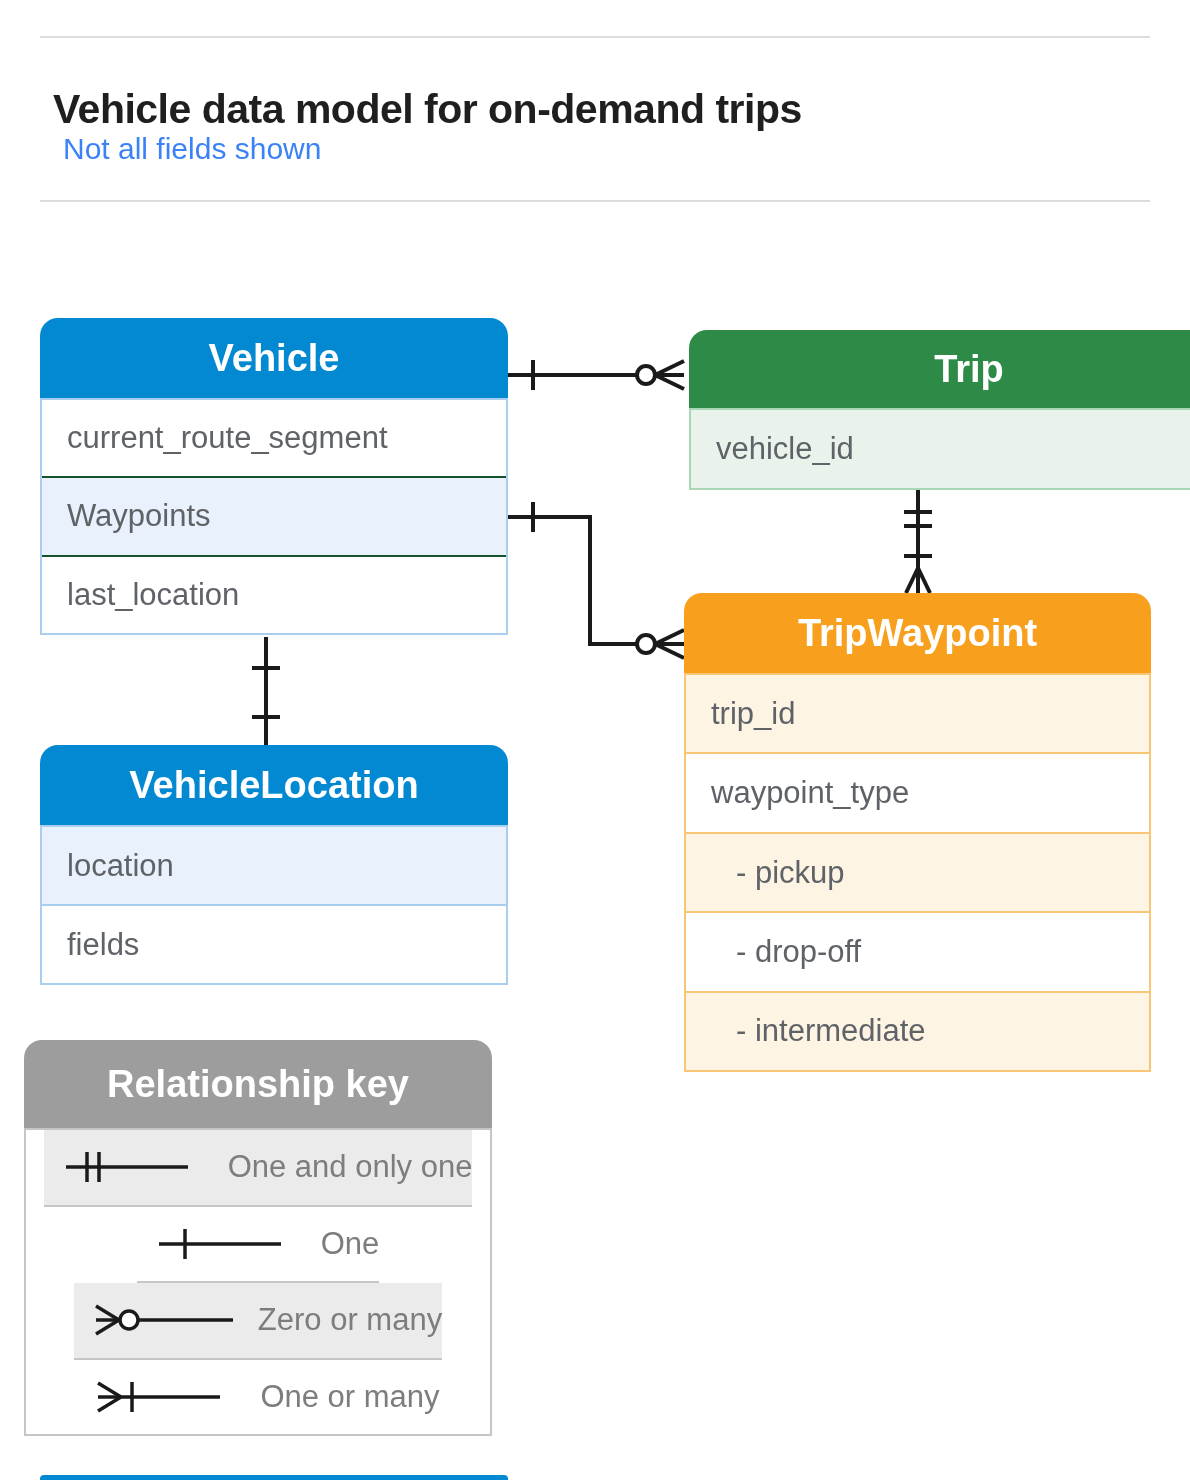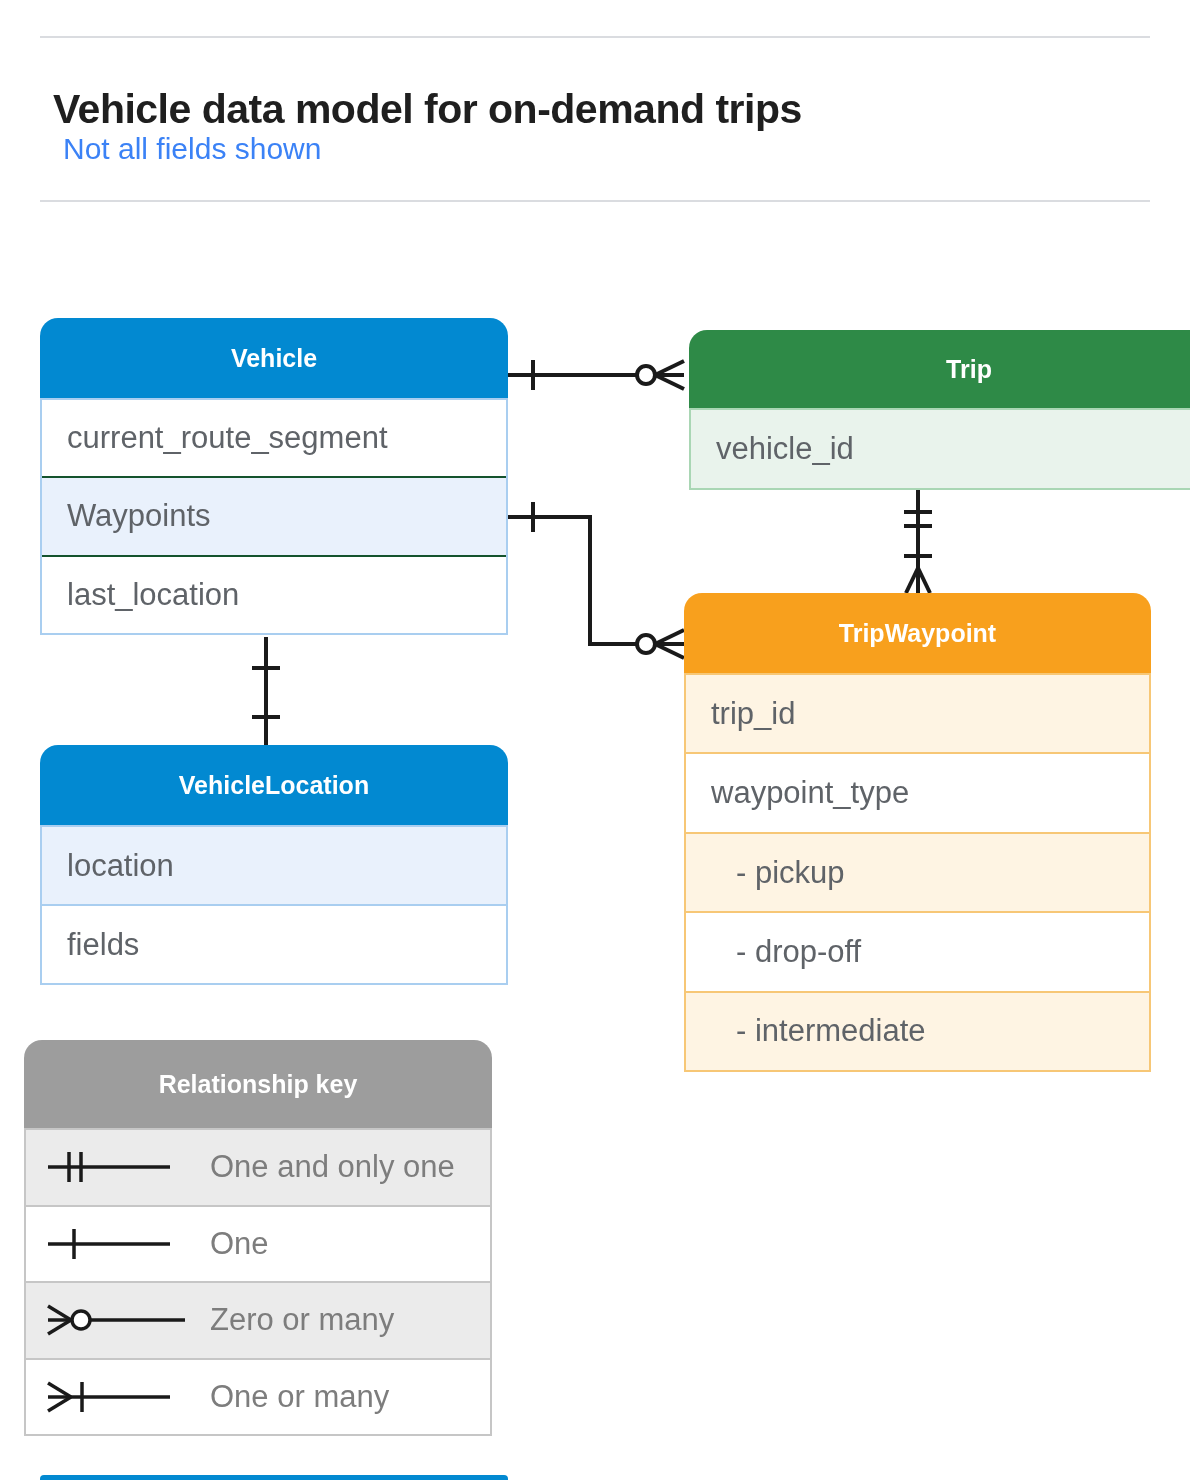--- a/index.html
+++ b/index.html
@@ -8,21 +8,21 @@
   .canvas { position:relative; width:1190px; height:1480px; background:#fff; overflow:hidden; }
 
   .rule { position:absolute; left:40px; width:1110px; height:2px; background:#DADCE0; }
   .rule-top { top:36px; }
   .rule-2 { top:200px; }
 
   .page-title { position:absolute; left:53px; top:74px; font-size:41px; font-weight:700; color:#1F1F1F; letter-spacing:-0.5px;margin-top:12px; }
   .page-subtitle { position:absolute; left:63px; top:132px; font-size:30px; color:#3b82f6; }
 
   .entity { position:absolute; }
-  .ehead { width:100%; color:#fff; font-weight:700; font-size:25px; text-align:center; border-radius:18px 18px 0 0; display:flex; align-items:center; justify-content:center; }
+  .ehead { width:100%; color:#fff; font-weight:700; font-size:38px; text-align:center; border-radius:18px 18px 0 0; display:flex; align-items:center; justify-content:center; }
   .ebody { display:flex; flex-direction:column; border-style:solid; border-width:2px; background:#fff; }
   .erow { flex:1; display:flex; align-items:center; padding-left:25px; font-size:31px; color:#5F6368; background:#fff; }
   .erow.sub { padding-left:50px; }
 
   
   .vehicle { left:40px; top:318px; width:468px; }
   .vehicle .ehead { height:80px; background:#0289D1; }
   .vehicle .ebody { height:237px; border-color:#A9CEF0; }
   .vehicle .erow { border-bottom:2px solid #14532d; }
   .vehicle .erow:last-child { border-bottom:none; }
@@ -47,21 +47,21 @@
   .vehiclelocation .erow:last-child { border-bottom:none; }
 
   .bg-blue   { background:#E9F1FC !important; }
   .bg-green  { background:#E9F3EC !important; }
   .bg-cream  { background:#FEF4E3 !important; }
   .bg-gray   { background:#EBEBEB !important; }
 
   
   .keytable { left:24px; top:1040px; width:468px; }
   .keytable .ehead { height:88px; background:#9D9D9D; }
-  .keytable .ebody { height:308px; border-color:#C6C6C6; }
+  .keytable .ebody { height:308px; border-color:#C6C6C6;align-items:center; }
   .krow { flex:1; display:flex; align-items:center; background:#fff; border-bottom:2px solid #C6C6C6; }
   .krow:last-child { border-bottom:none; }
   .krow svg { margin-left:14px; flex:none; }
   .klabel { margin-left:10px; font-size:31px; color:#7D7D7D; }
 
   .connectors { position:absolute; left:0; top:0; width:1190px; height:1480px; pointer-events:none; }
   .connectors line, .connectors polyline { stroke:#1A1A1A; stroke-width:4; fill:none; }
   .connectors circle { stroke:#1A1A1A; stroke-width:4; fill:#fff; }
   .ksym line { stroke:#1A1A1A; stroke-width:3.5; fill:none; }
   .ksym circle { stroke:#1A1A1A; stroke-width:3.5; fill:#fff; }

